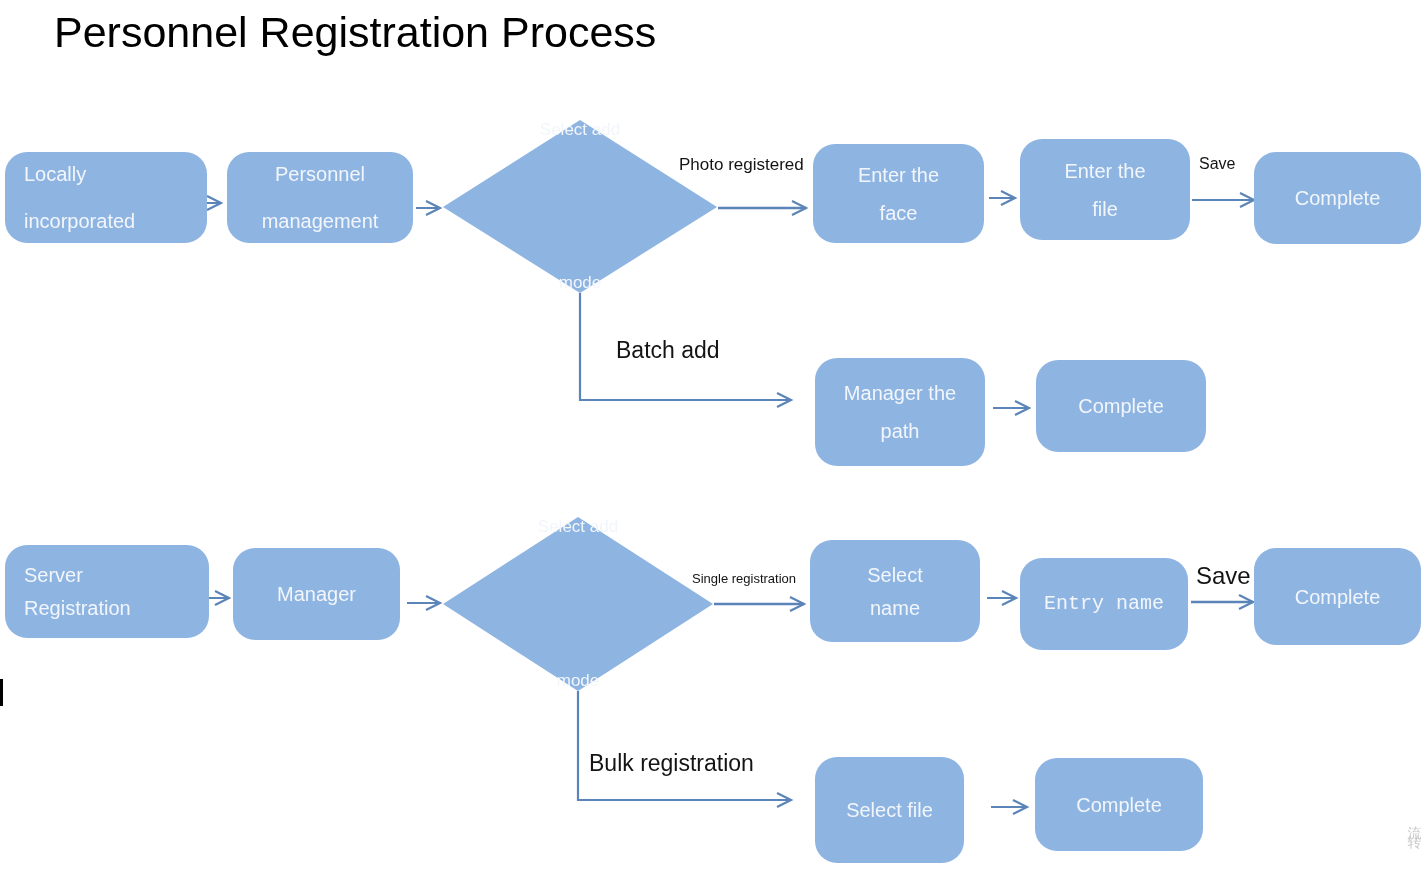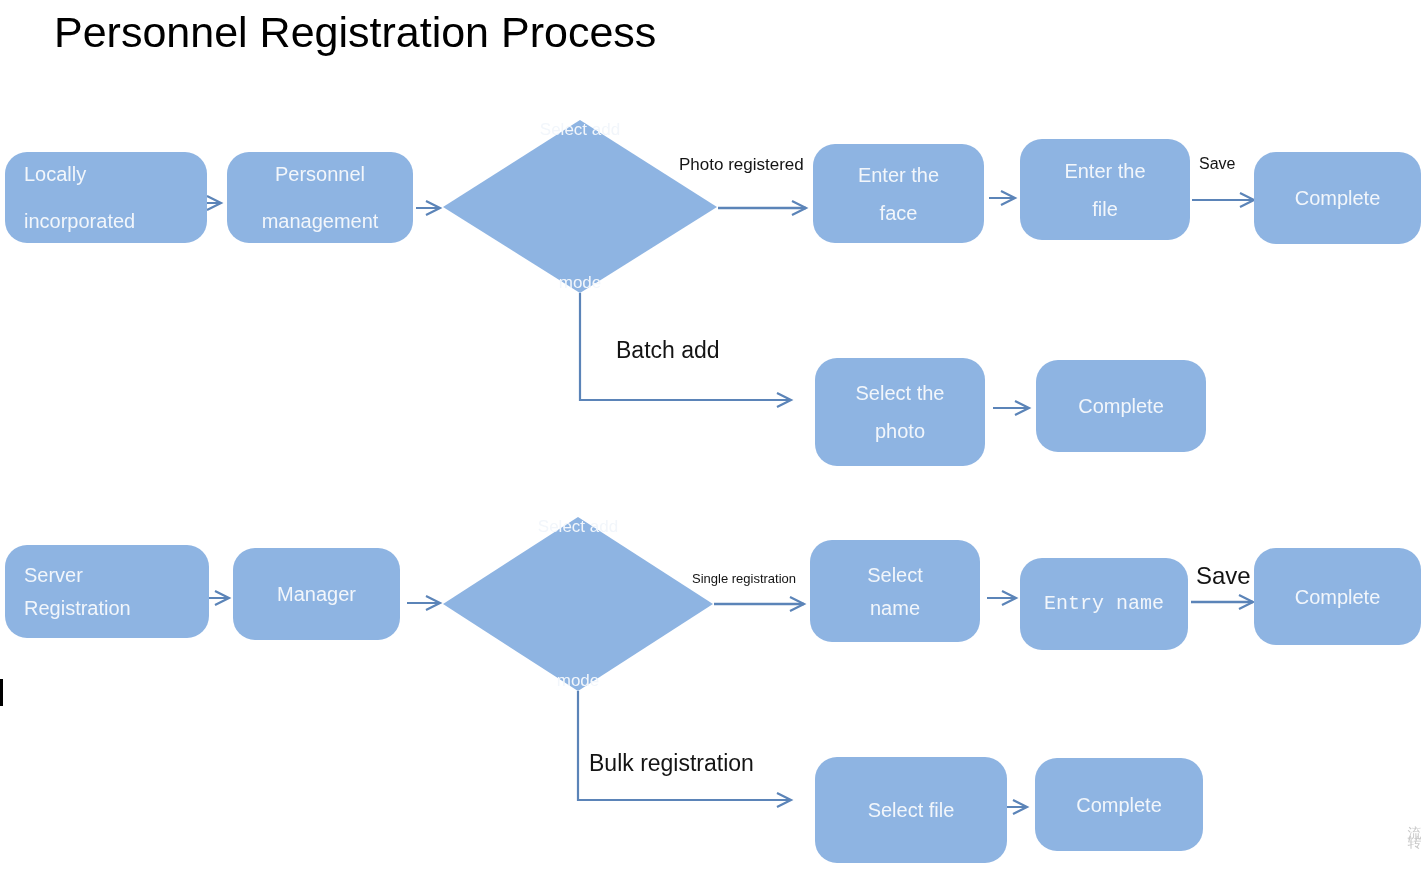--- a/index.html
+++ b/index.html
@@ -38,21 +38,21 @@
   #n-enter-face{left:813px;top:144px;width:171px;height:99px;}
   #n-enter-name{left:1020px;top:139px;width:170px;height:101px;}
   #n-complete-top{left:1254px;top:152px;width:167px;height:92px;}
   #n-choose-path{left:815px;top:358px;width:170px;height:108px;}
   #n-complete-mid{left:1036px;top:360px;width:170px;height:92px;}
   #n-server{left:5px;top:545px;width:185px;height:93px;}
   #n-manager{left:233px;top:548px;width:167px;height:92px;}
   #n-select-photo{left:810px;top:540px;width:170px;height:102px;}
   #n-entry-name{left:1020px;top:558px;width:168px;height:92px;font-family:Liberation Mono, monospace;}
   #n-complete-bot{left:1254px;top:548px;width:167px;height:97px;}
-  #n-select-file{left:815px;top:757px;width:192px;height:106px;}
+  #n-select-file{left:815px;top:757px;width:149px;height:106px;}
   #n-complete-bulk{left:1035px;top:758px;width:168px;height:93px;}
   #dtext-1{left:443px;top:120px;width:274px;height:173px;}
   #dtext-2{left:443px;top:517px;width:270px;height:174px;}
   #connector-layer{position:absolute;left:0;top:0;}
   #caret{position:absolute;left:0;top:679px;width:3px;height:27px;background:#000;}
   #watermark{
     position:absolute;left:1406px;top:814px;color:#c9c9c9;font-size:14px;
     writing-mode:vertical-rl;letter-spacing:10px;
   }
 </style>
@@ -119,22 +119,22 @@
 
   <div class="edge-label" id="lbl-save-top">Save</div>
 
   <div class="node" id="n-complete-top">
     <span class="ln">Complete</span>
   </div>
 
   <div class="edge-label" id="lbl-batch">Batch add</div>
 
   <div class="node gap-md" id="n-choose-path">
-    <span class="ln">Select the</span>
-    <span class="ln">photo</span>
+    <span class="ln">Manager the</span>
+    <span class="ln">path</span>
   </div>
 
   <div class="node" id="n-complete-mid">
     <span class="ln">Complete</span>
   </div>
 
   <div class="node align-left gap-sm" id="n-server">
     <span class="ln">Server</span>
     <span class="ln">Registration</span>
   </div>

